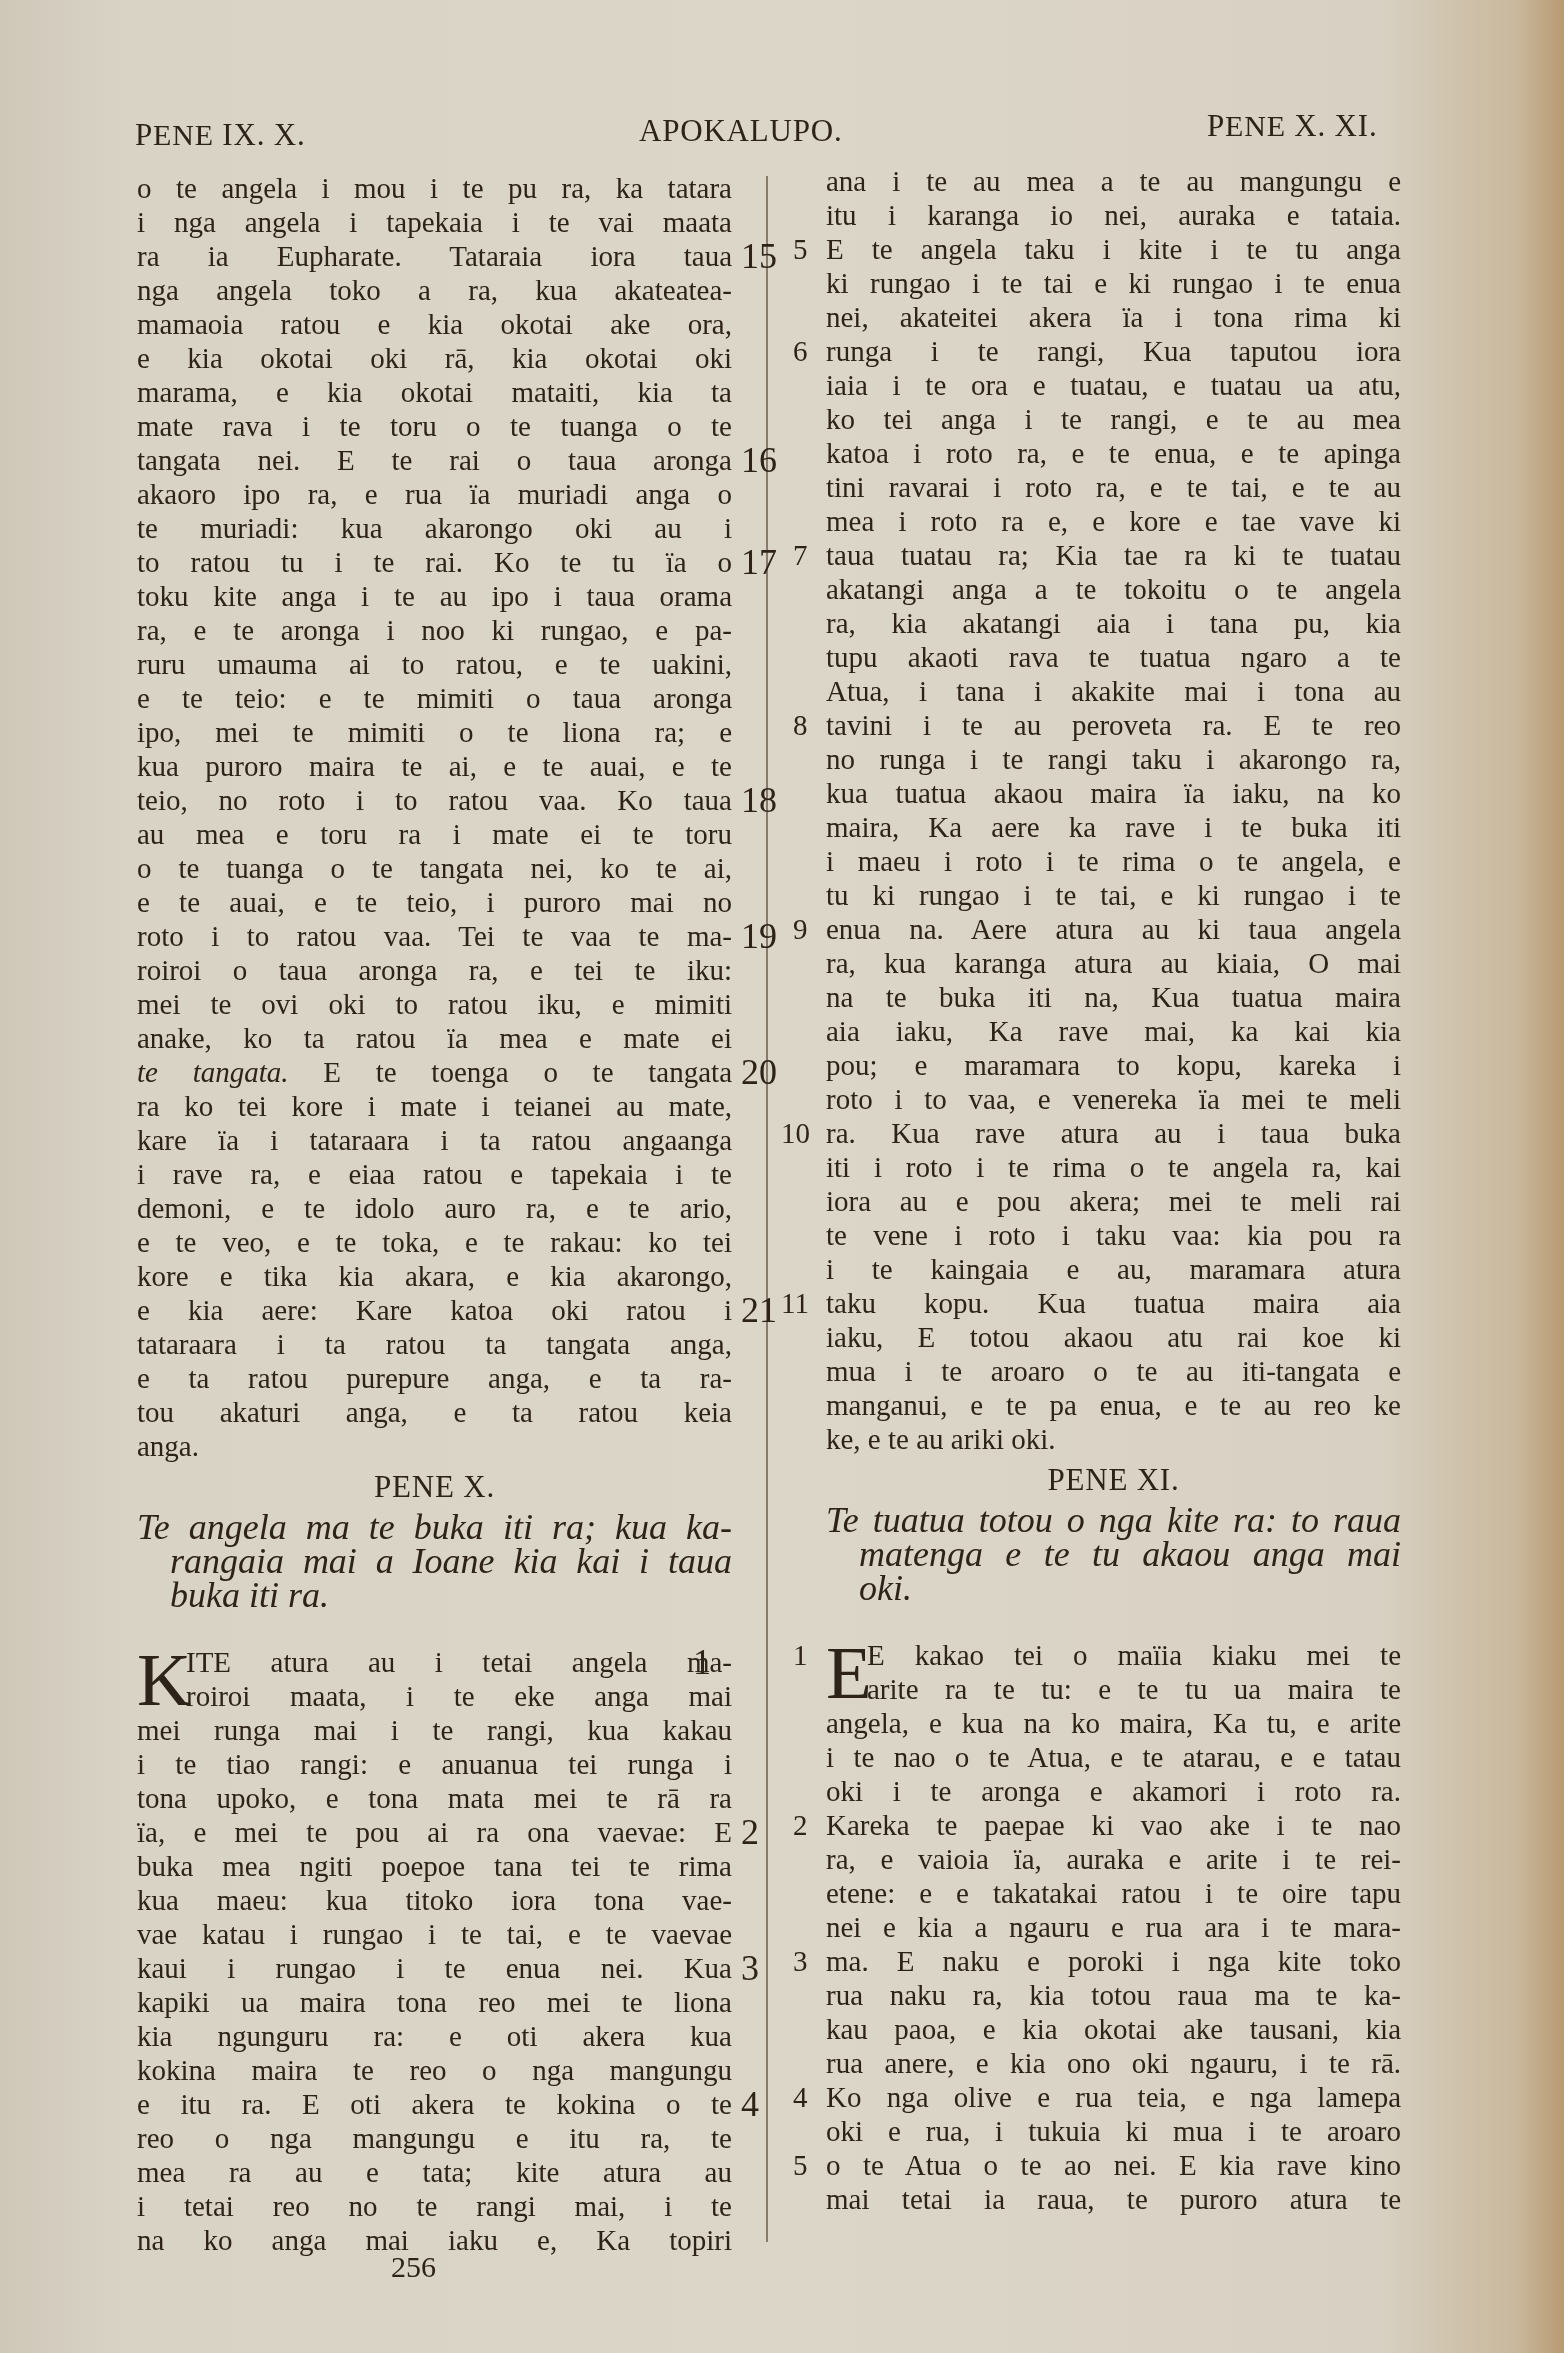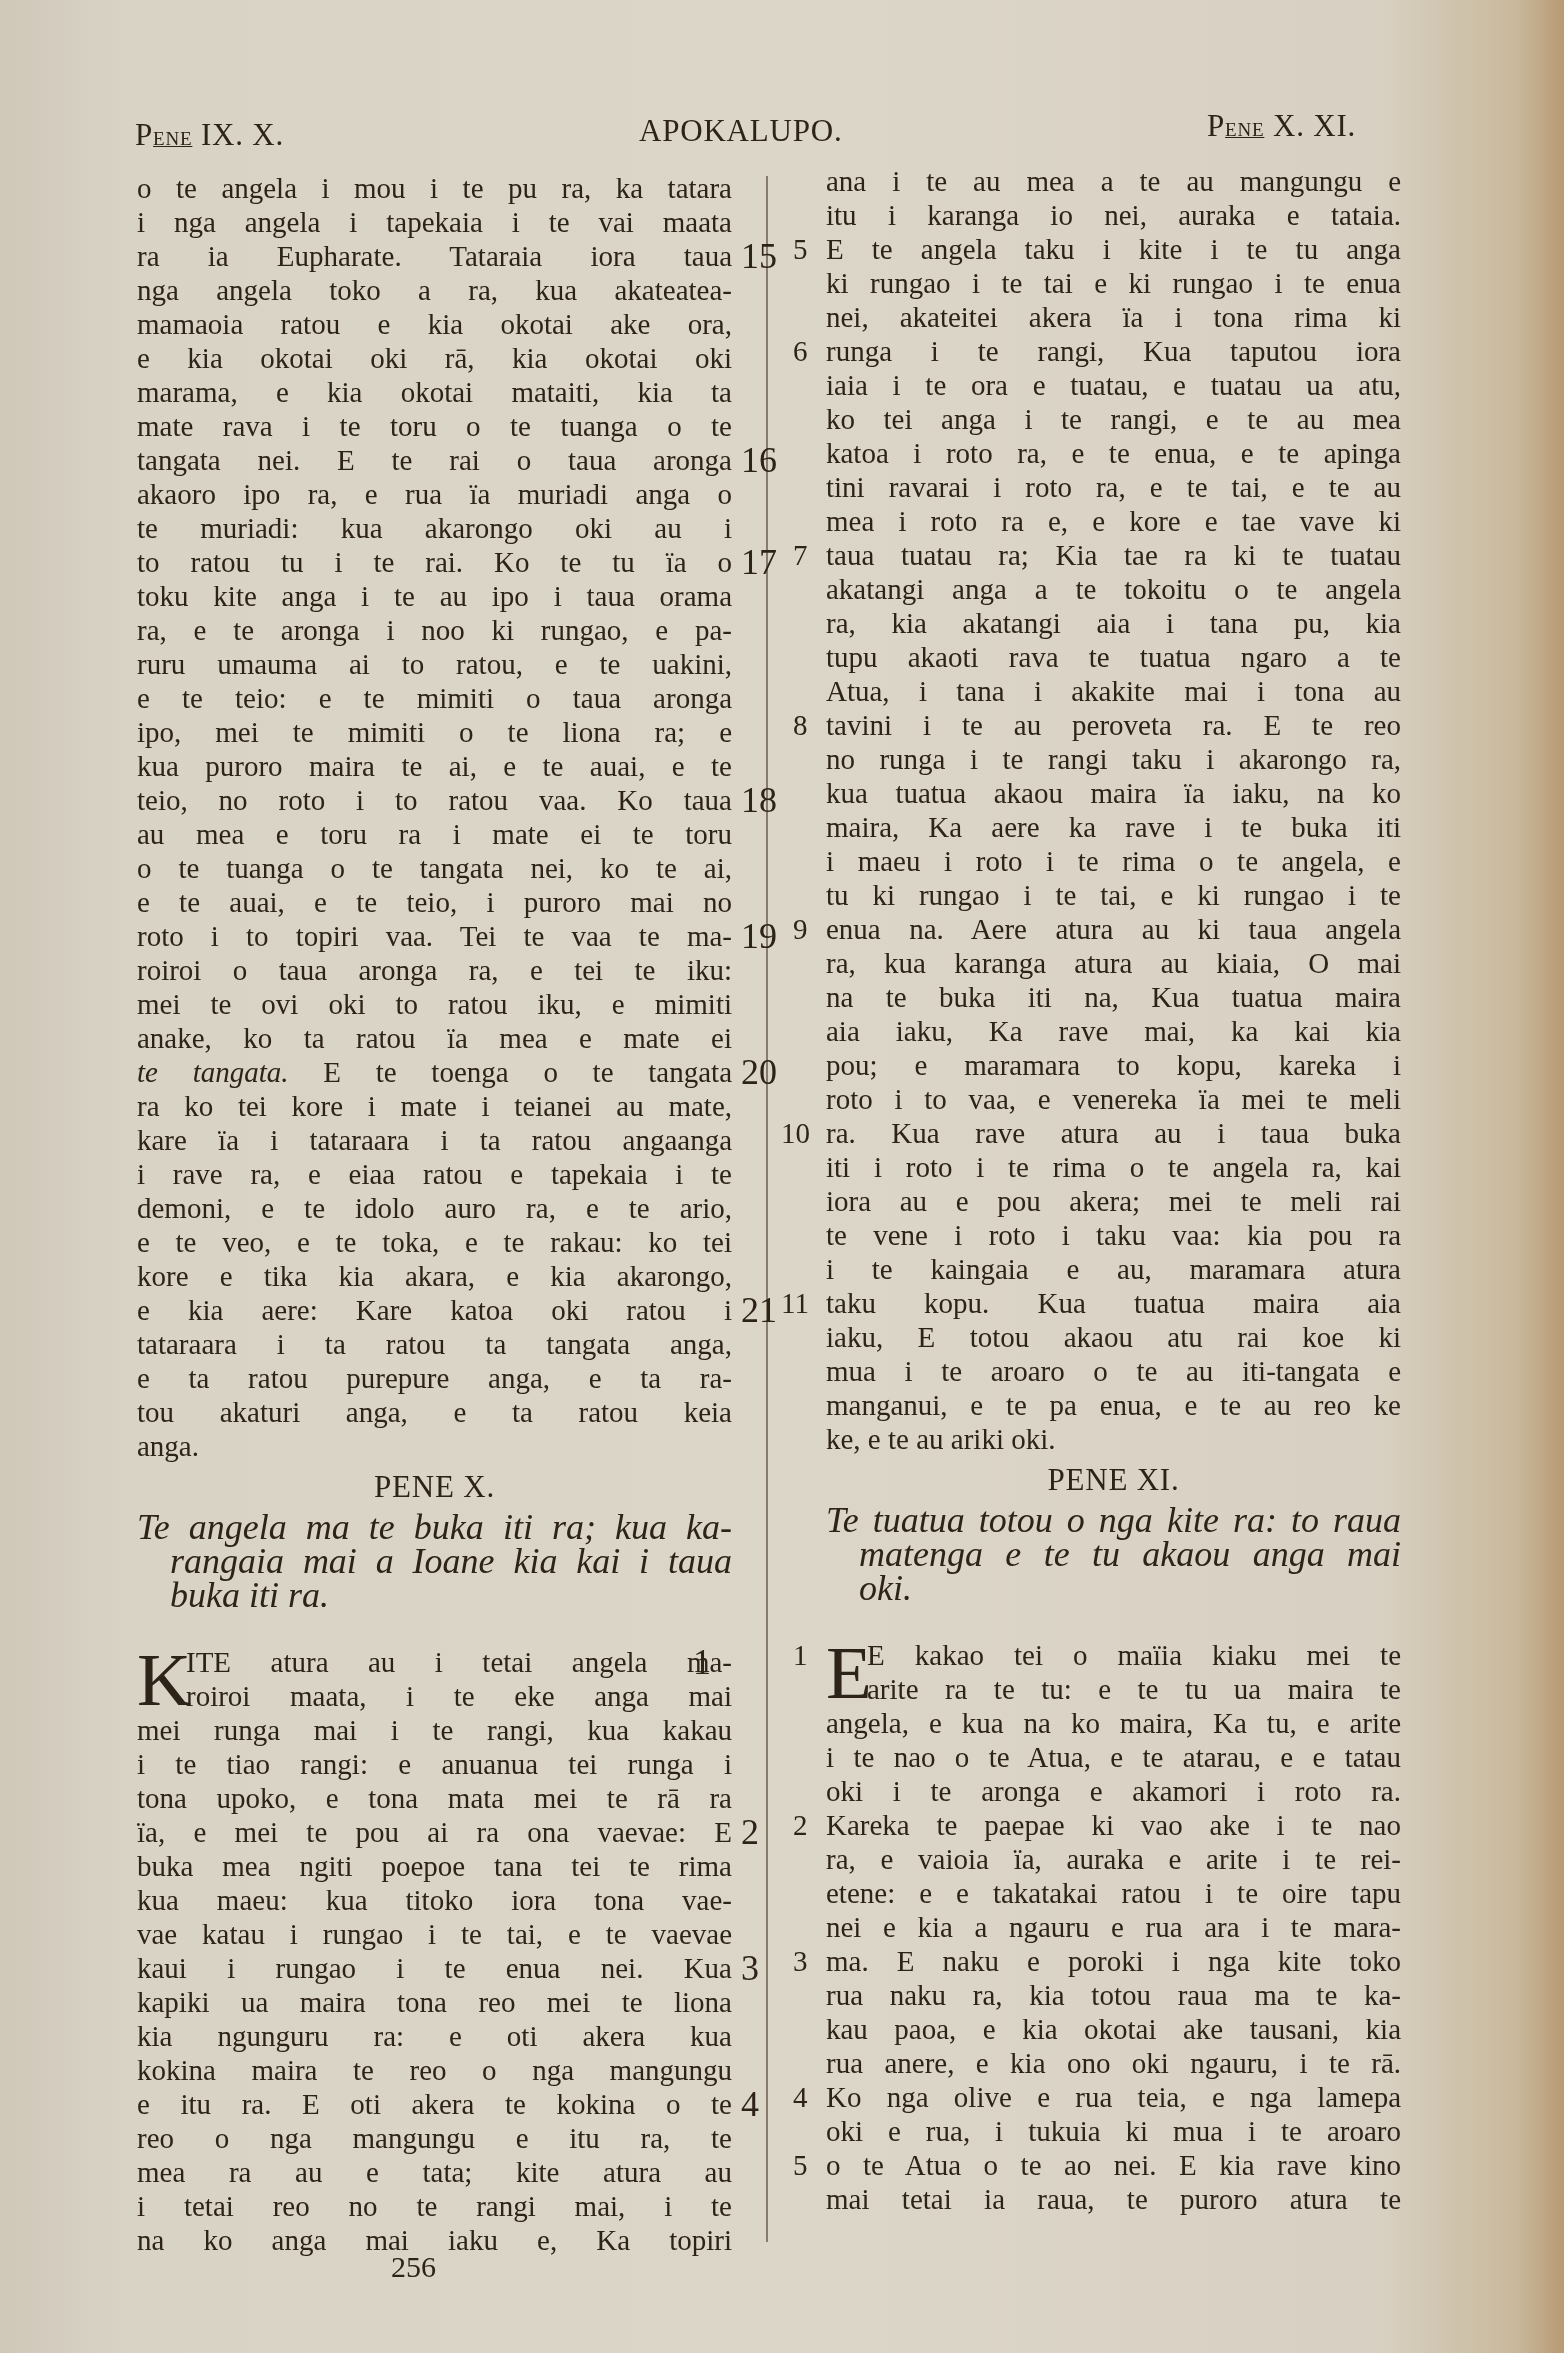--- a/index.html
+++ b/index.html
@@ -7,21 +7,21 @@
     width:1565px; height:2354px; overflow:hidden;
     background: linear-gradient(90deg, #cfc8b9 0%, #d9d3c6 8%, #dcd6c9 50%, #d8d1c3 88%, #c9b89c 97%, #b89a72 100%);
     font-family: "Liberation Serif", "DejaVu Serif", serif;
     color:#2e2318;
     position:relative;
   }
   .running-head { position:absolute; top:117px; font-size:31px; letter-spacing:0.8px; }
   .rh-left { left:135px; }
   .rh-center { left:639px; top:113px; }
   .rh-right { left:1207px; top:108px; }
-  .sc { font-size:19px;text-decoration:underline; }
+  .sc { font-size:30px; }
   .divider { position:absolute; left:766px; top:176px; width:1.6px; height:2066px; background:#6b5e4c; opacity:.75; }
   .col { position:absolute; width:610px; }
   .col-left { left:137px; top:171px; }
   .col-right { left:826px; top:164px; }
   .line { position:relative; height:34px; line-height:34px; font-size:29px; white-space:nowrap; text-align:justify; text-align-last:justify; width:595px; }
   .col-right .line { width:575px; }
   .line.last { text-align-last:left; }
   .vnum-l { position:absolute; left:604px; top:0; font-size:36px; }
   .vnum-r { position:absolute; left:-33px; top:0; font-size:29px; }
   .col-right .vnum-r.two { left:-45px; }
@@ -67,21 +67,21 @@
       <div class="line"><span>toku kite anga i te au ipo i taua orama</span></div>
       <div class="line"><span>ra, e te aronga i noo ki rungao, e pa-</span></div>
       <div class="line"><span>ruru umauma ai to ratou, e te uakini,</span></div>
       <div class="line"><span>e te teio: e te mimiti o taua aronga</span></div>
       <div class="line"><span>ipo, mei te mimiti o te liona ra; e</span></div>
       <div class="line"><span>kua puroro maira te ai, e te auai, e te</span></div>
       <div class="line"><span>teio, no roto i to ratou vaa. Ko taua</span><span class="vnum-l">18</span></div>
       <div class="line"><span>au mea e toru ra i mate ei te toru</span></div>
       <div class="line"><span>o te tuanga o te tangata nei, ko te ai,</span></div>
       <div class="line"><span>e te auai, e te teio, i puroro mai no</span></div>
-      <div class="line"><span>roto i to topiri vaa. Tei te vaa te ma-</span><span class="vnum-l">19</span></div>
+      <div class="line"><span>roto i to ratou vaa. Tei te vaa te ma-</span><span class="vnum-l">19</span></div>
       <div class="line"><span>roiroi o taua aronga ra, e tei te iku:</span></div>
       <div class="line"><span>mei te ovi oki to ratou iku, e mimiti</span></div>
       <div class="line"><span>anake, ko ta ratou ïa mea e mate ei</span></div>
       <div class="line"><i>te tangata.</i><span> E te toenga o te tangata</span><span class="vnum-l">20</span></div>
       <div class="line"><span>ra ko tei kore i mate i teianei au mate,</span></div>
       <div class="line"><span>kare ïa i tataraara i ta ratou angaanga</span></div>
       <div class="line"><span>i rave ra, e eiaa ratou e tapekaia i te</span></div>
       <div class="line"><span>demoni, e te idolo auro ra, e te ario,</span></div>
       <div class="line"><span>e te veo, e te toka, e te rakau: ko tei</span></div>
       <div class="line"><span>kore e tika kia akara, e kia akarongo,</span></div>

